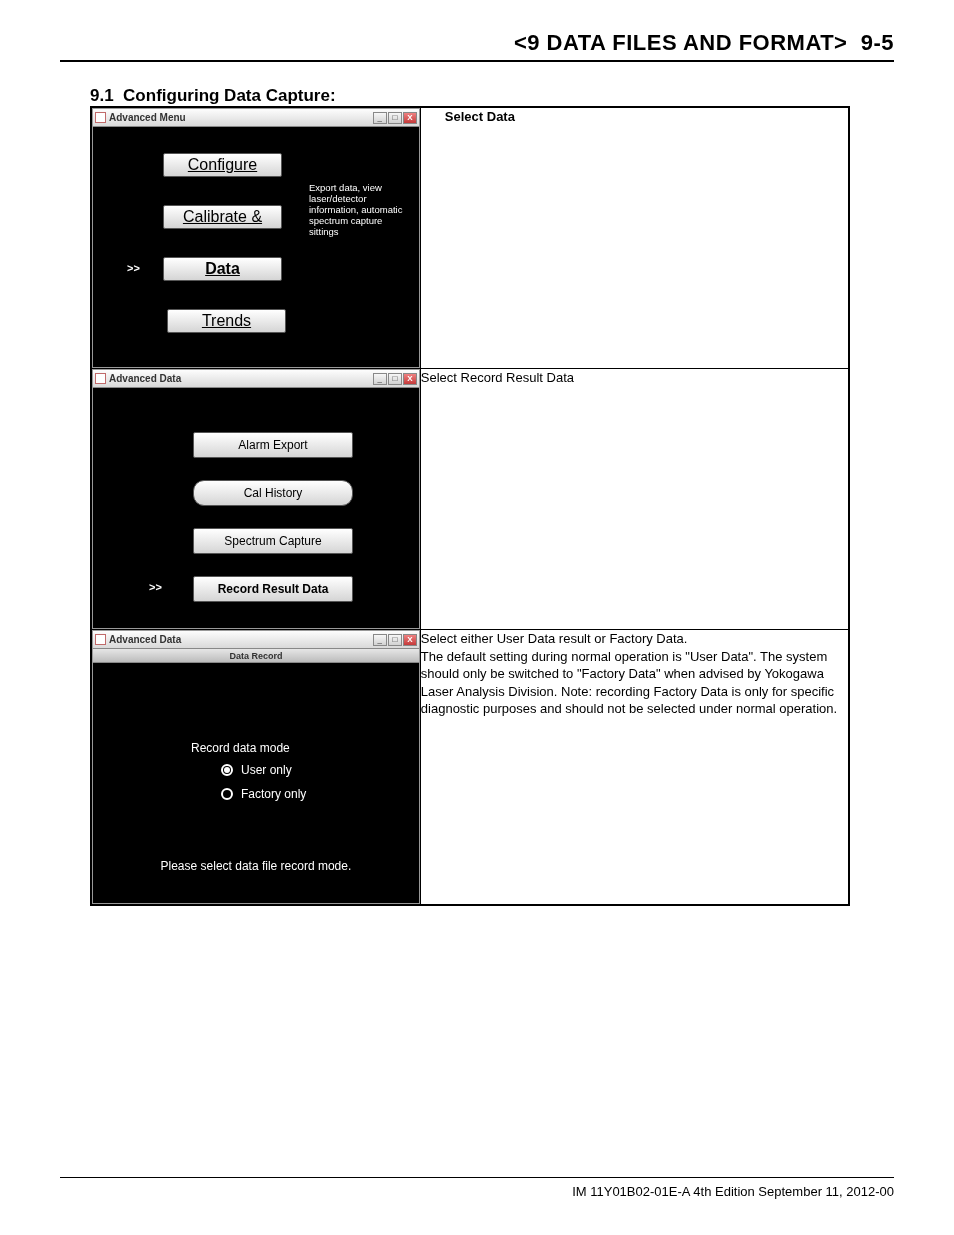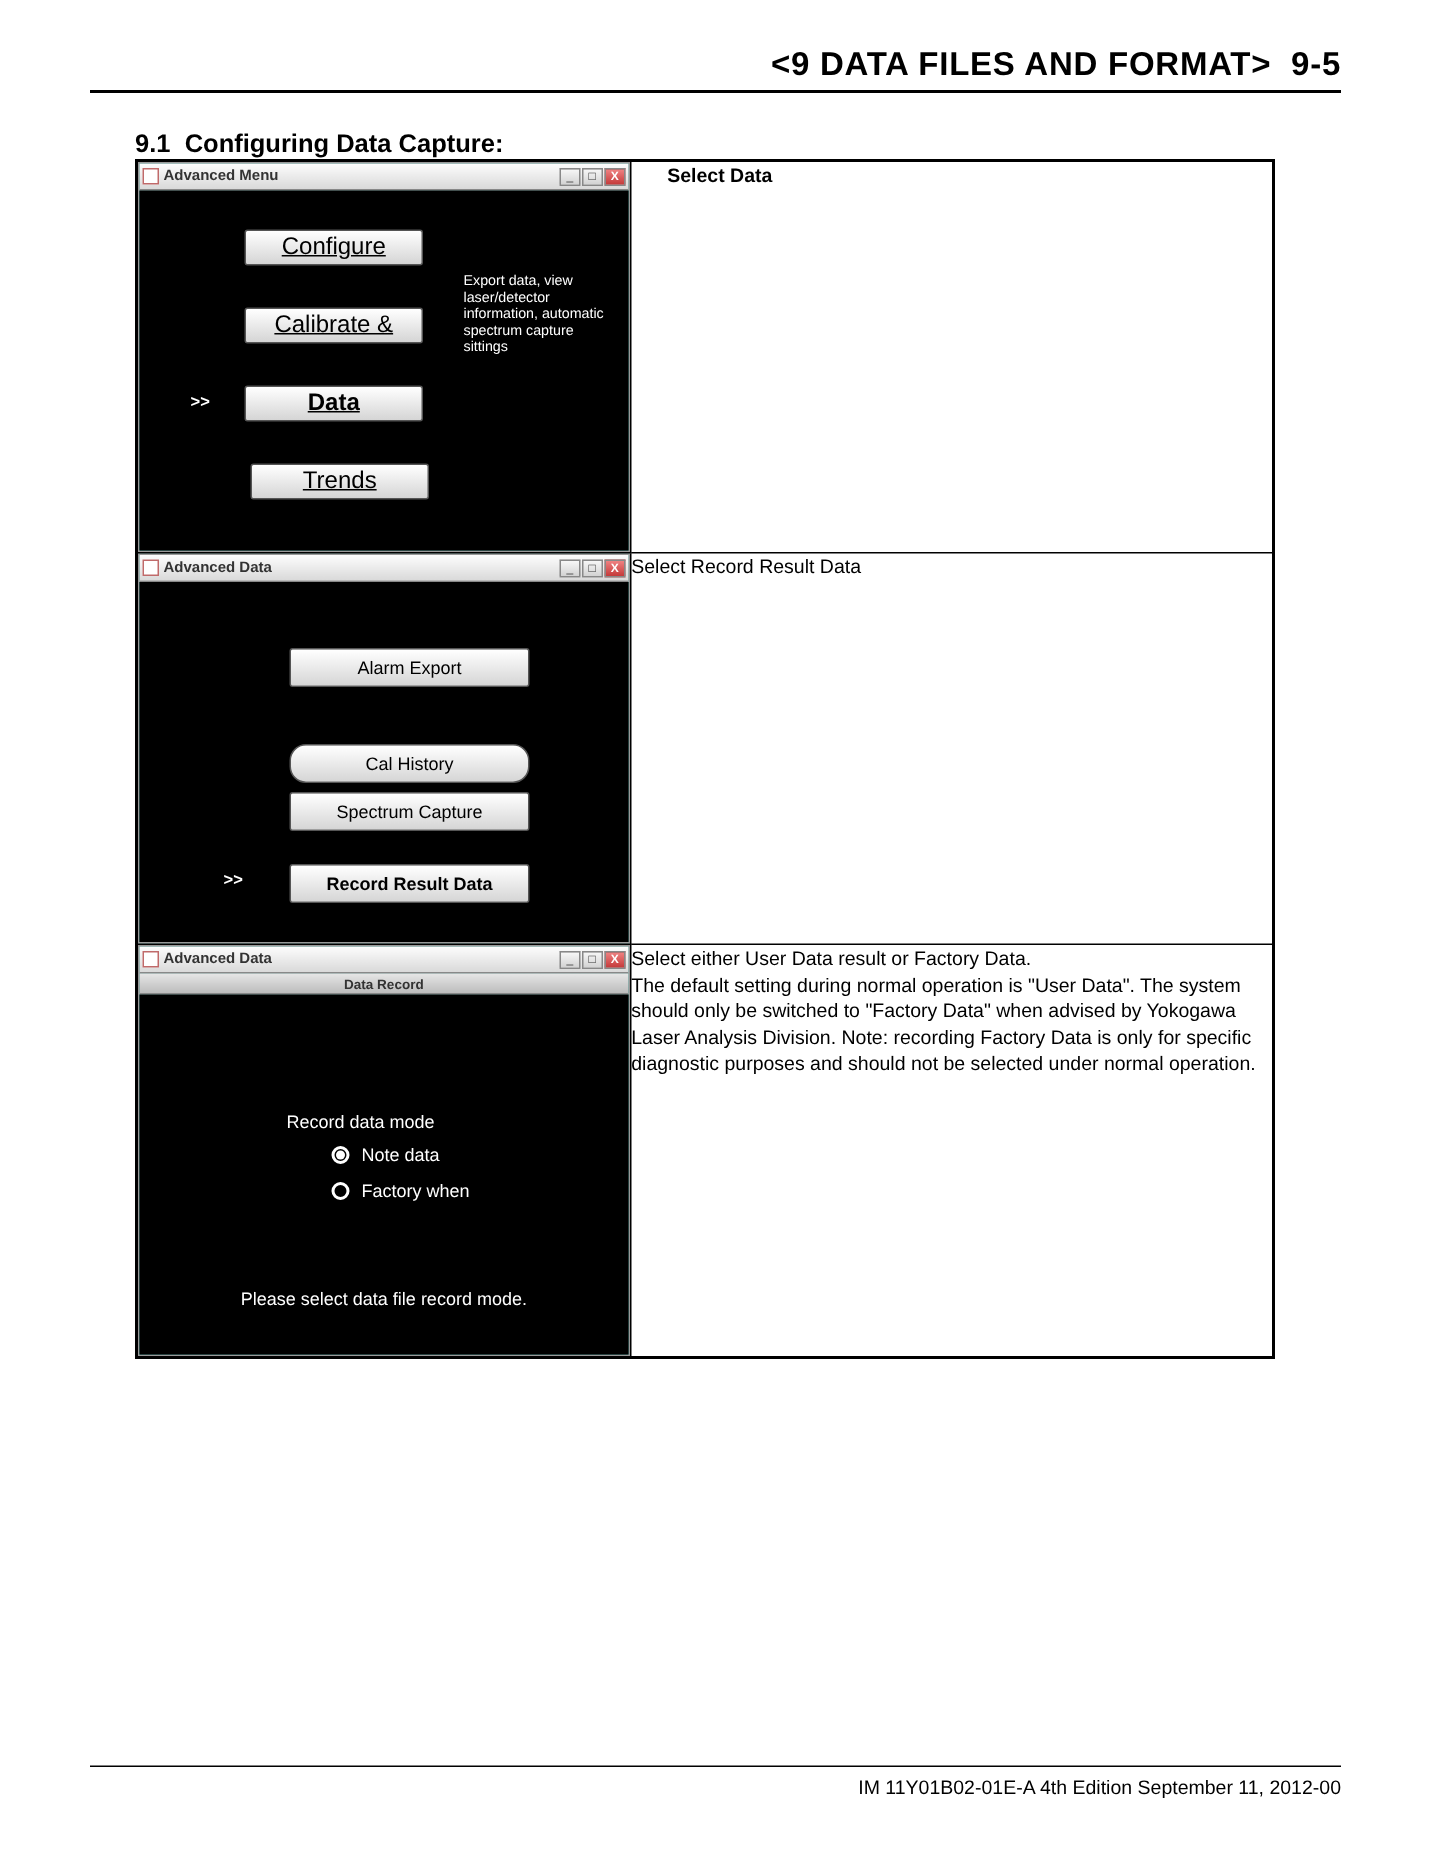--- a/index.html
+++ b/index.html
@@ -233,21 +233,21 @@
           <span class="app-icon"></span>
           <span class="title-text">Advanced Data</span>
           <div class="winbtns">
             <span class="winbtn">_</span>
             <span class="winbtn">□</span>
             <span class="winbtn close">X</span>
           </div>
         </div>
         <div class="panel-body panel2-body">
           <div class="wide-btn" style="top:44px;">Alarm Export</div>
-          <div class="wide-btn" style="top:108px;border-radius:11px;">Cal History</div>
+          <div class="wide-btn" style="top:92px;border-radius:11px;">Cal History</div>
           <div class="wide-btn" style="top:140px;">Spectrum Capture</div>
           <div class="pointer" style="left:56px;top:193px;">&gt;&gt;</div>
           <div class="wide-btn sel" style="top:188px;">Record Result Data</div>
         </div>
       </div>
     </td>
     <td class="right-cell">
       <span>Select Record Result Data</span>
     </td>
   </tr>
@@ -262,25 +262,25 @@
             <span class="winbtn">_</span>
             <span class="winbtn">□</span>
             <span class="winbtn close">X</span>
           </div>
         </div>
         <div class="subtitlebar">Data Record</div>
         <div class="panel-body panel3-body">
           <div class="mode-label" style="left:98px;top:78px;">Record data mode</div>
           <div class="radio-row" style="left:128px;top:100px;">
             <span class="radio-dot filled"></span>
-            <span>Note data</span>
+            <span>User only</span>
           </div>
           <div class="radio-row" style="left:128px;top:124px;">
             <span class="radio-dot"></span>
-            <span>Factory when</span>
+            <span>Factory only</span>
           </div>
           <div class="bottom-prompt" style="top:196px;">Please select data file record mode.</div>
         </div>
       </div>
     </td>
     <td class="right-cell">
       <span style="white-space:pre-line;">Select either User Data result or Factory Data.
 The default setting during normal operation is "User Data". The system should only be switched to "Factory Data" when advised by Yokogawa Laser Analysis Division. Note: recording Factory Data is only for specific diagnostic purposes and should not be selected under normal operation.</span>
     </td>
   </tr>

